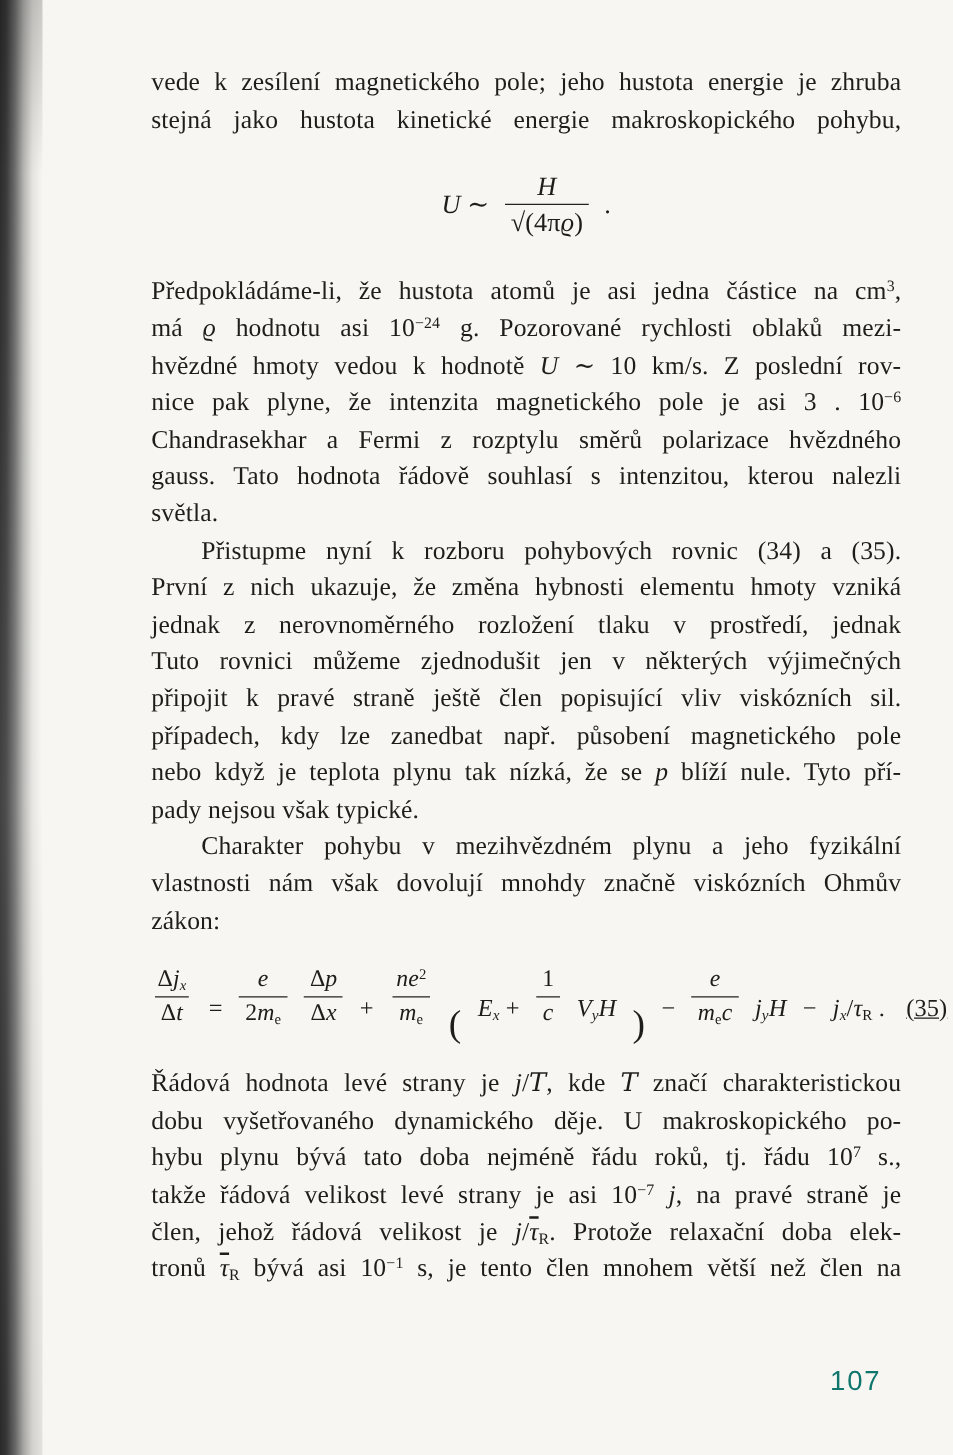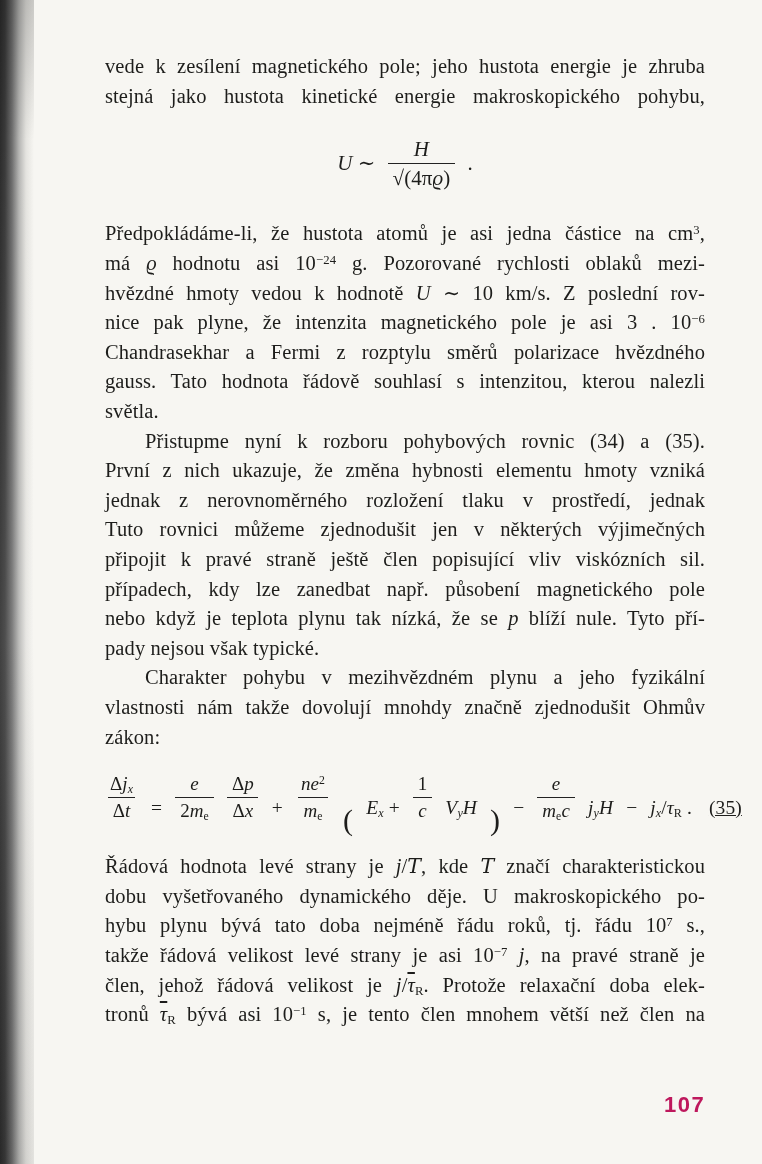--- a/index.html
+++ b/index.html
@@ -16,21 +16,21 @@
     position:absolute; left:0; top:0; width:34px; height:100%;
     background:linear-gradient(90deg,#2c2c2c 0px,#3a3a3a 5px,#6e6e6e 12px,
                #b5b5b3 19px,#e4e3df 26px,rgba(247,246,242,0) 34px);
   }
   .gutter:after{
     content:""; position:absolute; inset:0;
     background:linear-gradient(180deg,rgba(0,0,0,.18) 0%,rgba(0,0,0,0) 12%,
                rgba(255,255,255,.10) 55%,rgba(0,0,0,.08) 100%);
   }
   .text-col {
-    position:absolute; left:105px; top:52px; width:600px;
+    position:absolute; left:121px; top:52px; width:600px;
     font-size:20.5px; line-height:29.6px;
     letter-spacing:.1px;
   }
   p.para { margin:0; }
   .jline { text-align:justify; text-align-last:justify; }
   .jline.last { text-align-last:auto; }
   .indent .jline:first-child { text-indent:40px; }
   sup { font-size:.62em; line-height:0; vertical-align:.5em; }
   sub { font-size:.62em; line-height:0; vertical-align:-.25em; }
   .bar { text-decoration:overline; }
@@ -52,21 +52,21 @@
     margin:6px 0 30px; width:637px; font-size:19.5px; height:64px;
     white-space:nowrap;
   }
   .eq35 .frac { font-size:19px; }
   .bigp { font-size:30px; font-weight:400; line-height:0; position:relative; top:-2px; }
   .eqno { padding-left:4px;text-decoration:underline; }
 
   .pageno {
     position:absolute; left:664px; top:1092px;
     font-family:"Liberation Sans","DejaVu Sans",sans-serif;
-    font-weight:bold; font-size:22px; letter-spacing:1.5px; color:#be185d;text-align:right;
+    font-weight:normal; font-size:22px; letter-spacing:1.5px; color:#0f766e;text-align:right;
   }
 </style>
 </head>
 <body>
 
 <div class="gutter"></div>
 
 <div class="text-col">
 
   <p class="para">
@@ -99,21 +99,21 @@
     <span class="jline" style="display:block">jednak z nerovnoměrného rozložení tlaku v prostředí, jednak</span>
     <span class="jline" style="display:block">Tuto rovnici můžeme zjednodušit jen v některých výjimečných</span>
     <span class="jline" style="display:block">připojit k pravé straně ještě člen popisující vliv viskózních sil.</span>
     <span class="jline" style="display:block">případech, kdy lze zanedbat např. působení magnetického pole</span>
     <span class="jline" style="display:block">nebo když je teplota plynu tak nízká, že se <i>p</i> blíží nule. Tyto pří-</span>
     <span class="jline last" style="display:block">pady nejsou však typické.</span>
   </p>
 
   <p class="para indent">
     <span class="jline" style="display:block">Charakter pohybu v mezihvězdném plynu a jeho fyzikální</span>
-    <span class="jline" style="display:block">vlastnosti nám takže dovolují mnohdy značně zjednodušit Ohmův</span>
+    <span class="jline" style="display:block">vlastnosti nám však dovolují mnohdy značně viskózních Ohmův</span>
     <span class="jline last" style="display:block">zákon:</span>
   </p>
 
   <div class="eq35">
     <span class="frac">
       <span class="num">Δ<i>j<sub>x</sub></i></span>
       <span class="den">Δ<i>t</i></span>
     </span>
     <span>=</span>
     <span class="frac">

